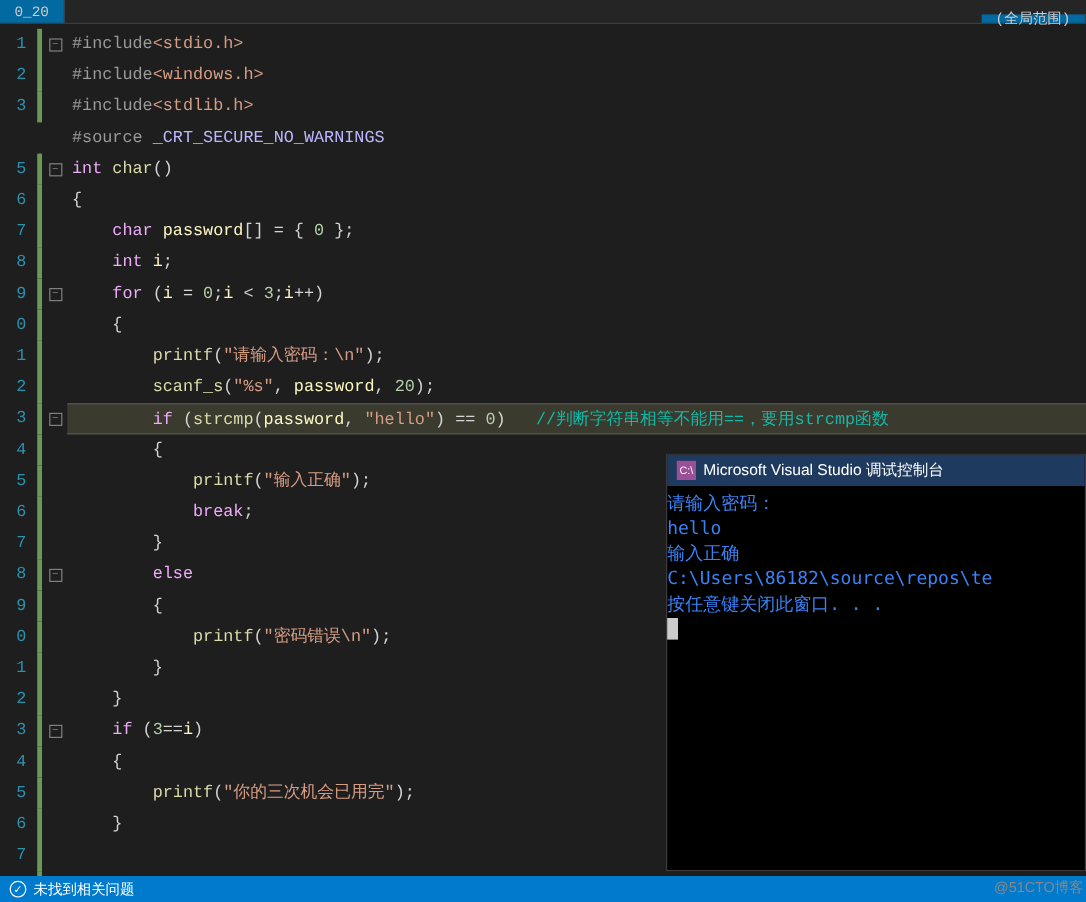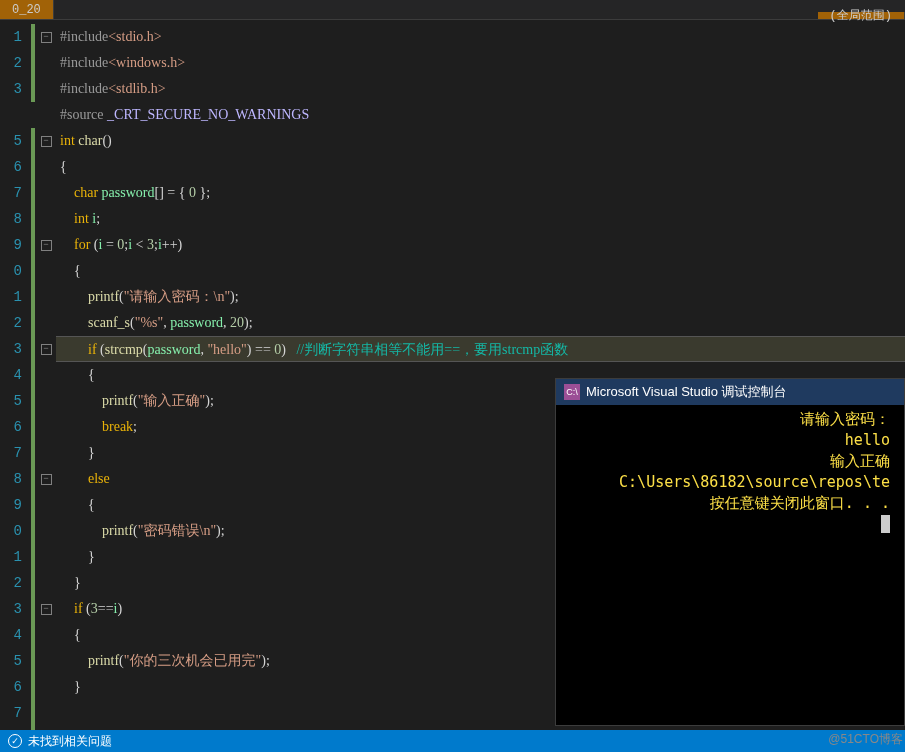--- a/index.html
+++ b/index.html
@@ -13,21 +13,21 @@
   height: 752px;
   position: relative;
 }
 .top-tabs {
   display: flex;
   height: 20px;
   background: #252526;
   border-bottom: 1px solid #3c3c3c;
 }
 .tab {
-  background: #a16207;
+  background: #0369a1;
   color: #ccc;
   padding: 0 12px;
   display: flex;
   align-items: center;
   border-right: 1px solid #3c3c3c;
   font-size: 12px;
 }
 .tab.right { margin-left: auto; margin-top: 12px; }
 .code-area {
   display: flex;
@@ -80,28 +80,28 @@
   background: #6a9955;
   width: 4px;
   margin-left: 1px;
 }
 .code-content {
   flex: 1;
   padding-top: 4px;
   line-height: 26px;
   position: relative;
 }
-.line { height: 26px; white-space: pre; padding-left: 4px; font-family: Liberation Serif, serif; }
+.line { height: 26px; white-space: pre; padding-left: 4px; }
 .line.hl { background: #3a3a2e; border-top: 1px solid #555; border-bottom: 1px solid #555; height: 26px; box-sizing: border-box; }
-.kw { color: #eab308; }
+.kw { color: #f0abfc; }
 .str { color: #d69d85; }
 .fn { color: #dcdcaa; }
 .macro2 { color: #beb7ff; }
 .num { color: #b5cea8; }
-.var2 { color: #86efac; }
+.var2 { color: #fef9c3; }
 .paren { color: #d4d4d4; }
 .comment { color: #14b8a6; }
 .inc { color: #9a9a9a; }
 
 .console-window {
   position: absolute;
   right: 0;
   top: 378px;
   width: 350px;
   background: #000;
@@ -122,28 +122,27 @@
   width: 16px;
   height: 16px;
   background: #9b4f96;
   display: inline-flex;
   align-items: center;
   justify-content: center;
   font-size: 9px;
   color: #fff;
 }
 .console-body {
-  padding: 4px 14px;
-  color: #fde047;
+  padding: 4px 0;
+  color: #3b82f6;
   font-family: 'NSimSun', 'SimSun', Consolas, monospace;
   font-size: 15px;
   line-height: 21px;
   min-height: 320px;
   white-space: pre;
-  text-align: right;
 }
 .cursor-block {
   display: inline-block;
   width: 9px;
   height: 18px;
   background: #ccc;
   vertical-align: text-bottom;
 }
 .status-bar {
   position: absolute;

